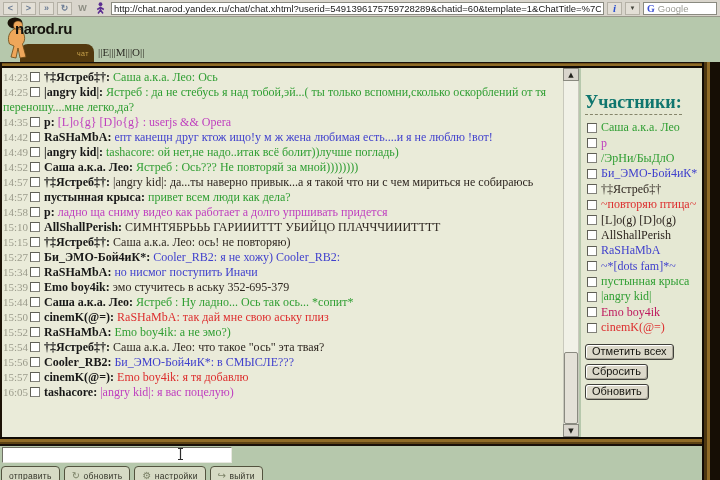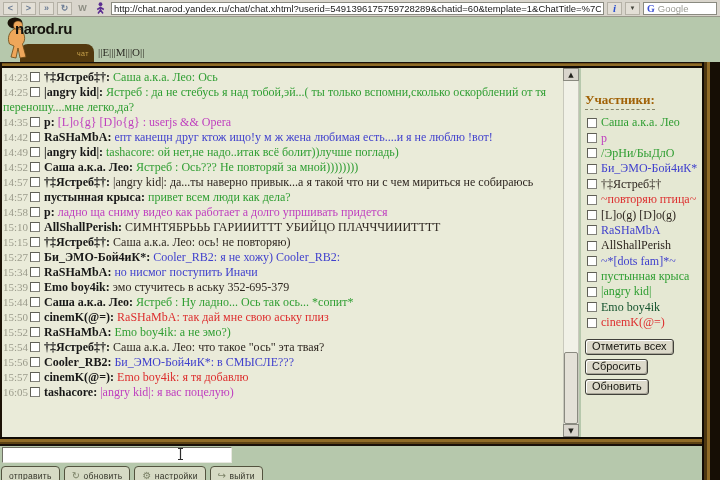--- a/index.html
+++ b/index.html
@@ -58,21 +58,21 @@
   .sb-btn { height:13px; flex:0 0 auto; background:#d9d5cc; border:1px solid #8a8a80; display:flex;
             align-items:center; justify-content:center; font-size:7px; color:#23231d;
             font-family:"DejaVu Sans", sans-serif; }
   .sb-track { flex:1; position:relative; border-left:1px solid #c9c9bd; border-right:1px solid #c9c9bd; }
   .sb-thumb { position:absolute; left:0; right:0; bottom:0; height:72px; background:#e4e1d7;
               border:1px solid #8a8a80; border-radius:2px; }
 
   
   .participants { position:absolute; left:581px; top:68px; width:121px; height:369px;
                   background:#e5e8d3; padding:24px 2px 0 4px; font-size:12px; }
-  .p-title { font-weight:bold; color:#a16207; font-size:13px; width:fit-content;
+  .p-title { font-weight:bold; color:#0f766e; font-size:18px; width:fit-content;
              border-bottom:1px dashed #85856a; padding-bottom:1px; margin-bottom:5px; }
   .user { display:flex; align-items:center; height:15.4px; white-space:nowrap; }
   .panel-btns { margin-top:9px; display:flex; flex-direction:column; align-items:flex-start; gap:4px; }
   .pbtn { font-family:"Liberation Sans",sans-serif; font-size:11px; color:#15150f; background:#dcd9ca;
           border:1px solid #40403a; border-radius:3px; padding:0 6px 2px 6px; cursor:default;
           box-shadow:inset 1px 1px 0 #ffffff, inset -1px -1px 0 #a8a598; }
 
   
   .chat-input { position:absolute; left:2px; top:447px; width:230px; height:16px; background:#fff;
                 border:1px solid; border-color:#6f6f65 #e8e8e0 #e8e8e0 #6f6f65; font-size:11px;
@@ -260,46 +260,46 @@
   </div>
 
   <div class="user">
     <input type="checkbox" class="cb" style="">
     <span class="uname" style="color: rgb(46, 38, 32);">[L]o(g) [D]o(g)</span>
   </div>
 
 
   <div class="user">
     <input type="checkbox" class="cb" style="">
+    <span class="uname" style="color: rgb(46, 38, 32);">AllShallPerish</span>
+  </div>
+
+  <div class="user">
+    <input type="checkbox" class="cb" style="">
     <span class="uname" style="color: rgb(65, 65, 205);">RaSHaMbA</span>
   </div>
 
   <div class="user">
     <input type="checkbox" class="cb" style="">
-    <span class="uname" style="color: rgb(46, 38, 32);">AllShallPerish</span>
-  </div>
-
-  <div class="user">
-    <input type="checkbox" class="cb" style="">
     <span class="uname" style="color: rgb(65, 65, 205);">~*[dots fam]*~</span>
   </div>
 
   <div class="user">
     <input type="checkbox" class="cb" style="">
     <span class="uname" style="color: rgb(47, 158, 50);">пустынная крыса</span>
   </div>
 
   <div class="user">
     <input type="checkbox" class="cb" style="">
     <span class="uname" style="color: rgb(47, 158, 50);">|angry kid|</span>
   </div>
 
   <div class="user">
     <input type="checkbox" class="cb" style="">
-    <span class="uname" style="color: #14532d;">Emo boy4ik</span>
+    <span class="uname" style="color: #be185d;">Emo boy4ik</span>
   </div>
 
   <div class="user">
     <input type="checkbox" class="cb" style="">
     <span class="uname" style="color: rgb(221, 46, 46);">cinemK(@=)</span>
   </div>
 </div>
     <div class="panel-btns">
       <button class="pbtn">Отметить всех</button>
       <button class="pbtn">Сбросить</button>

